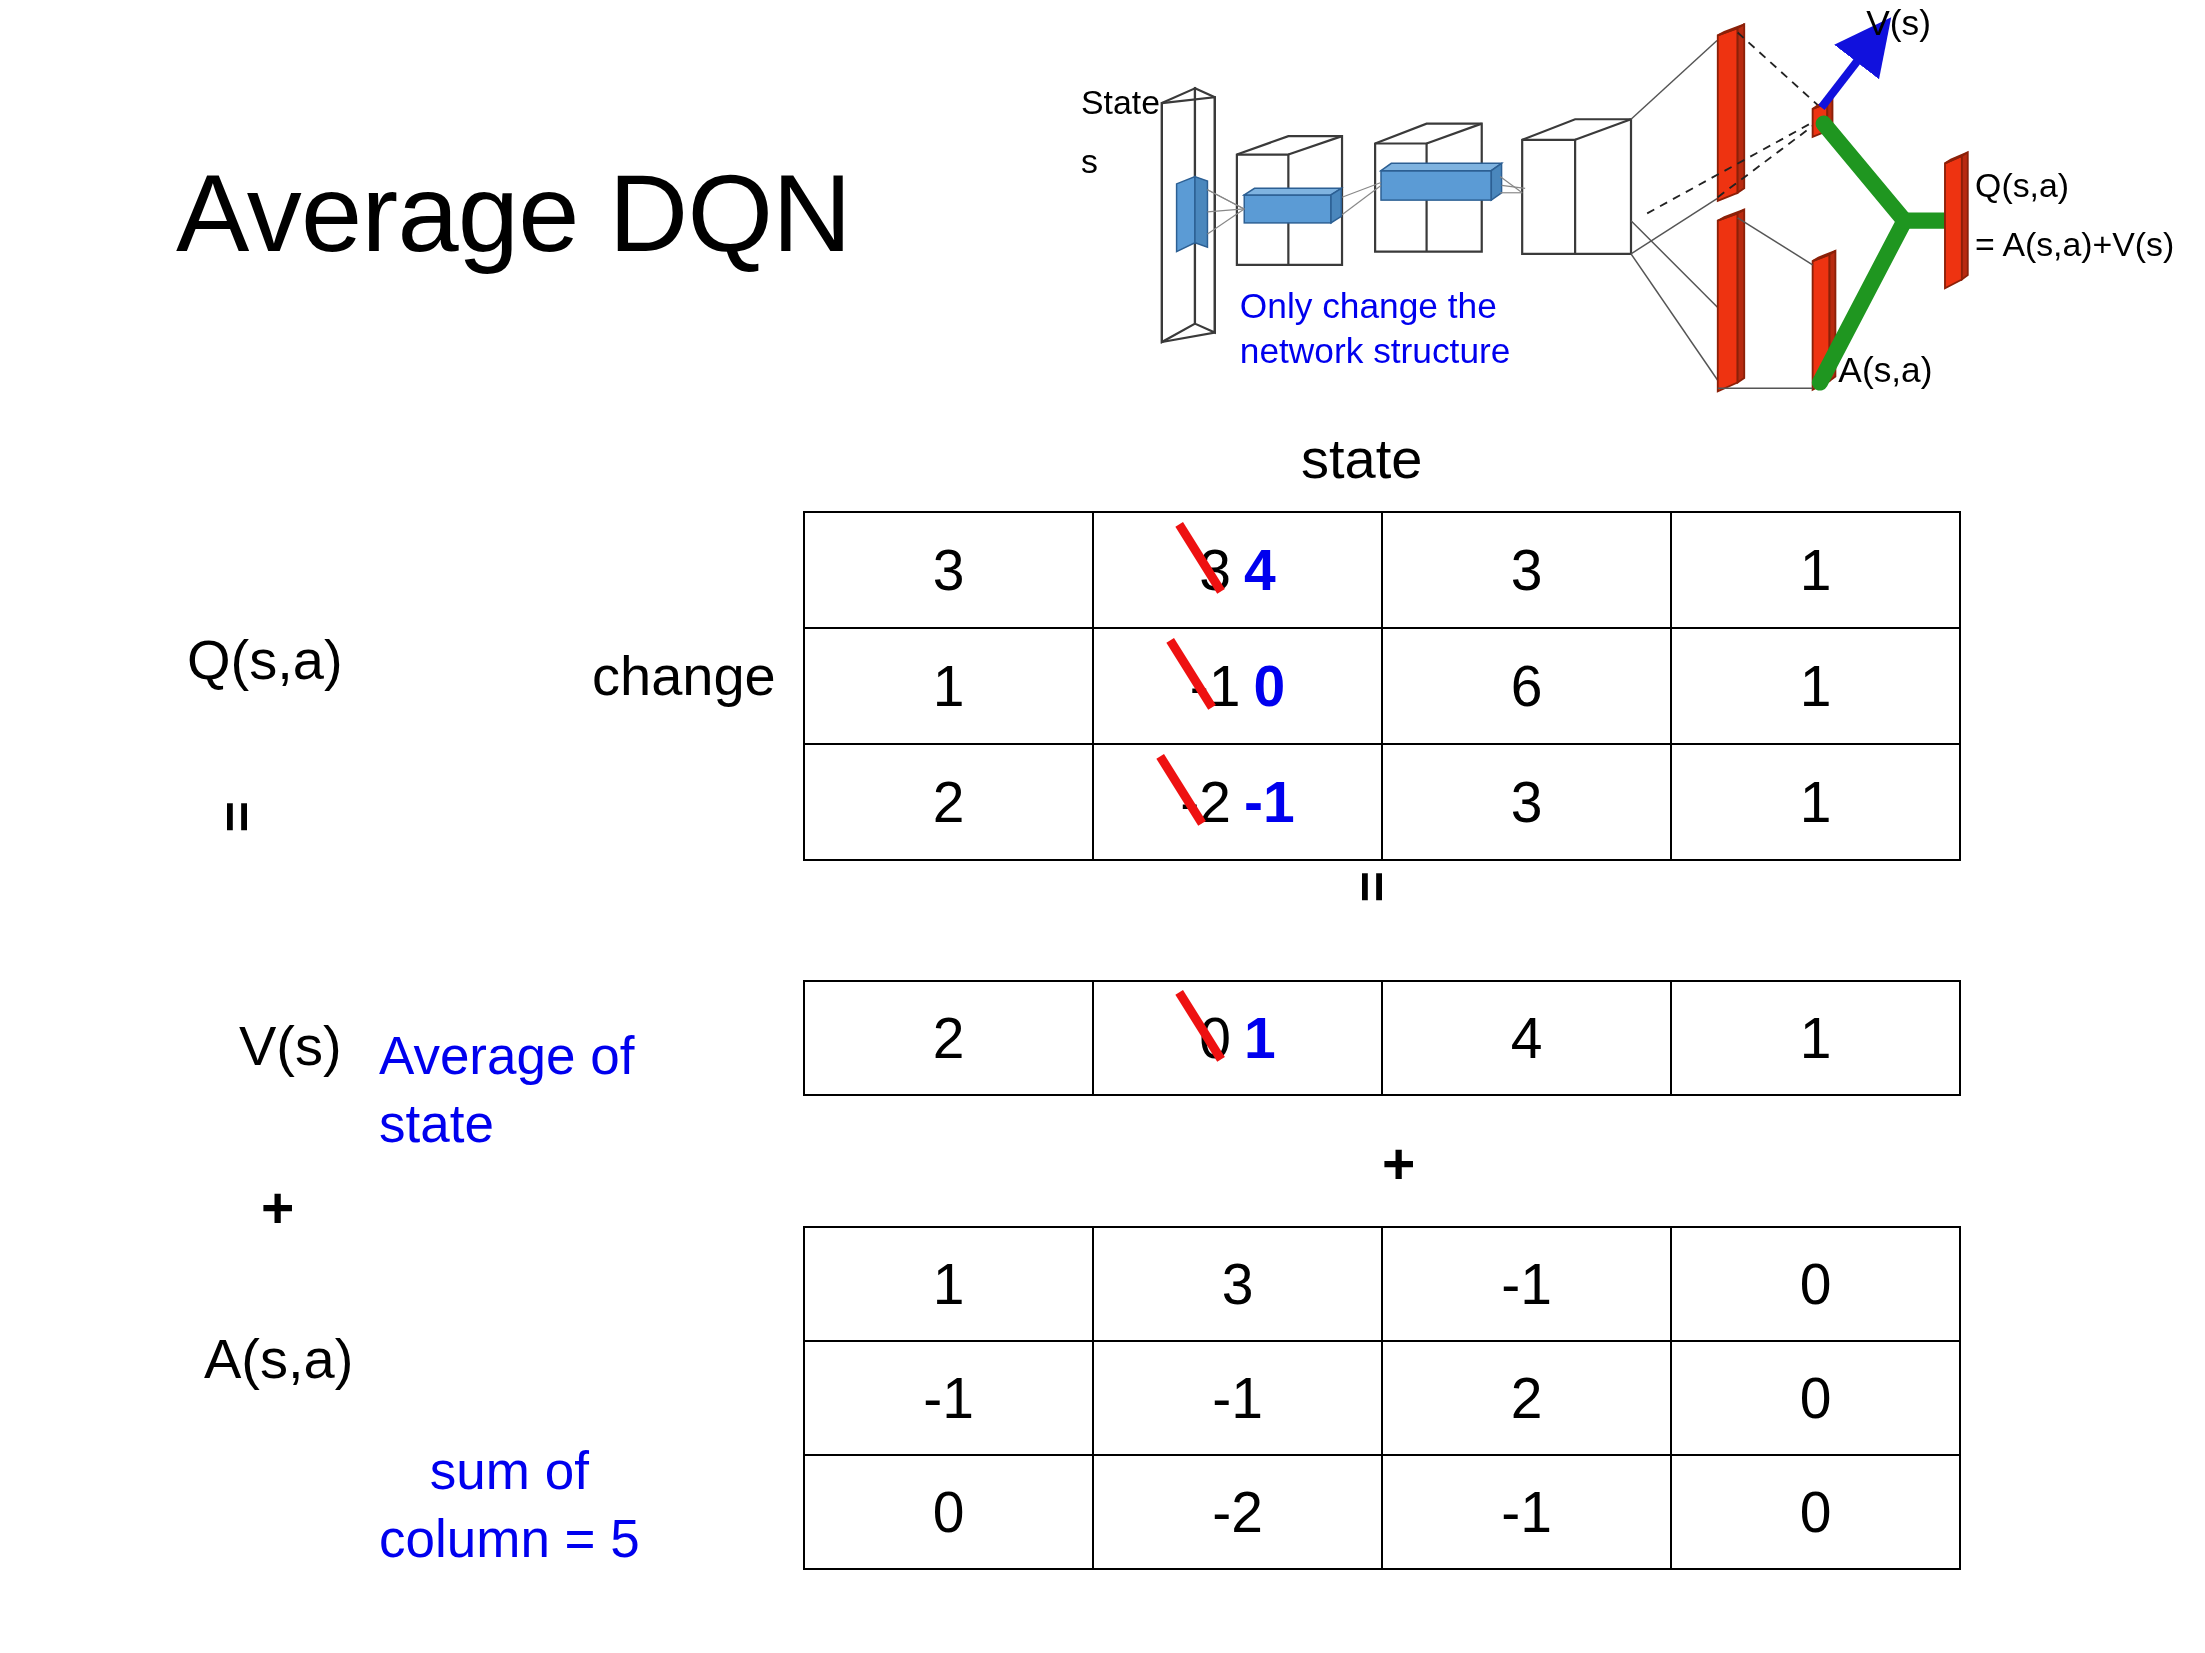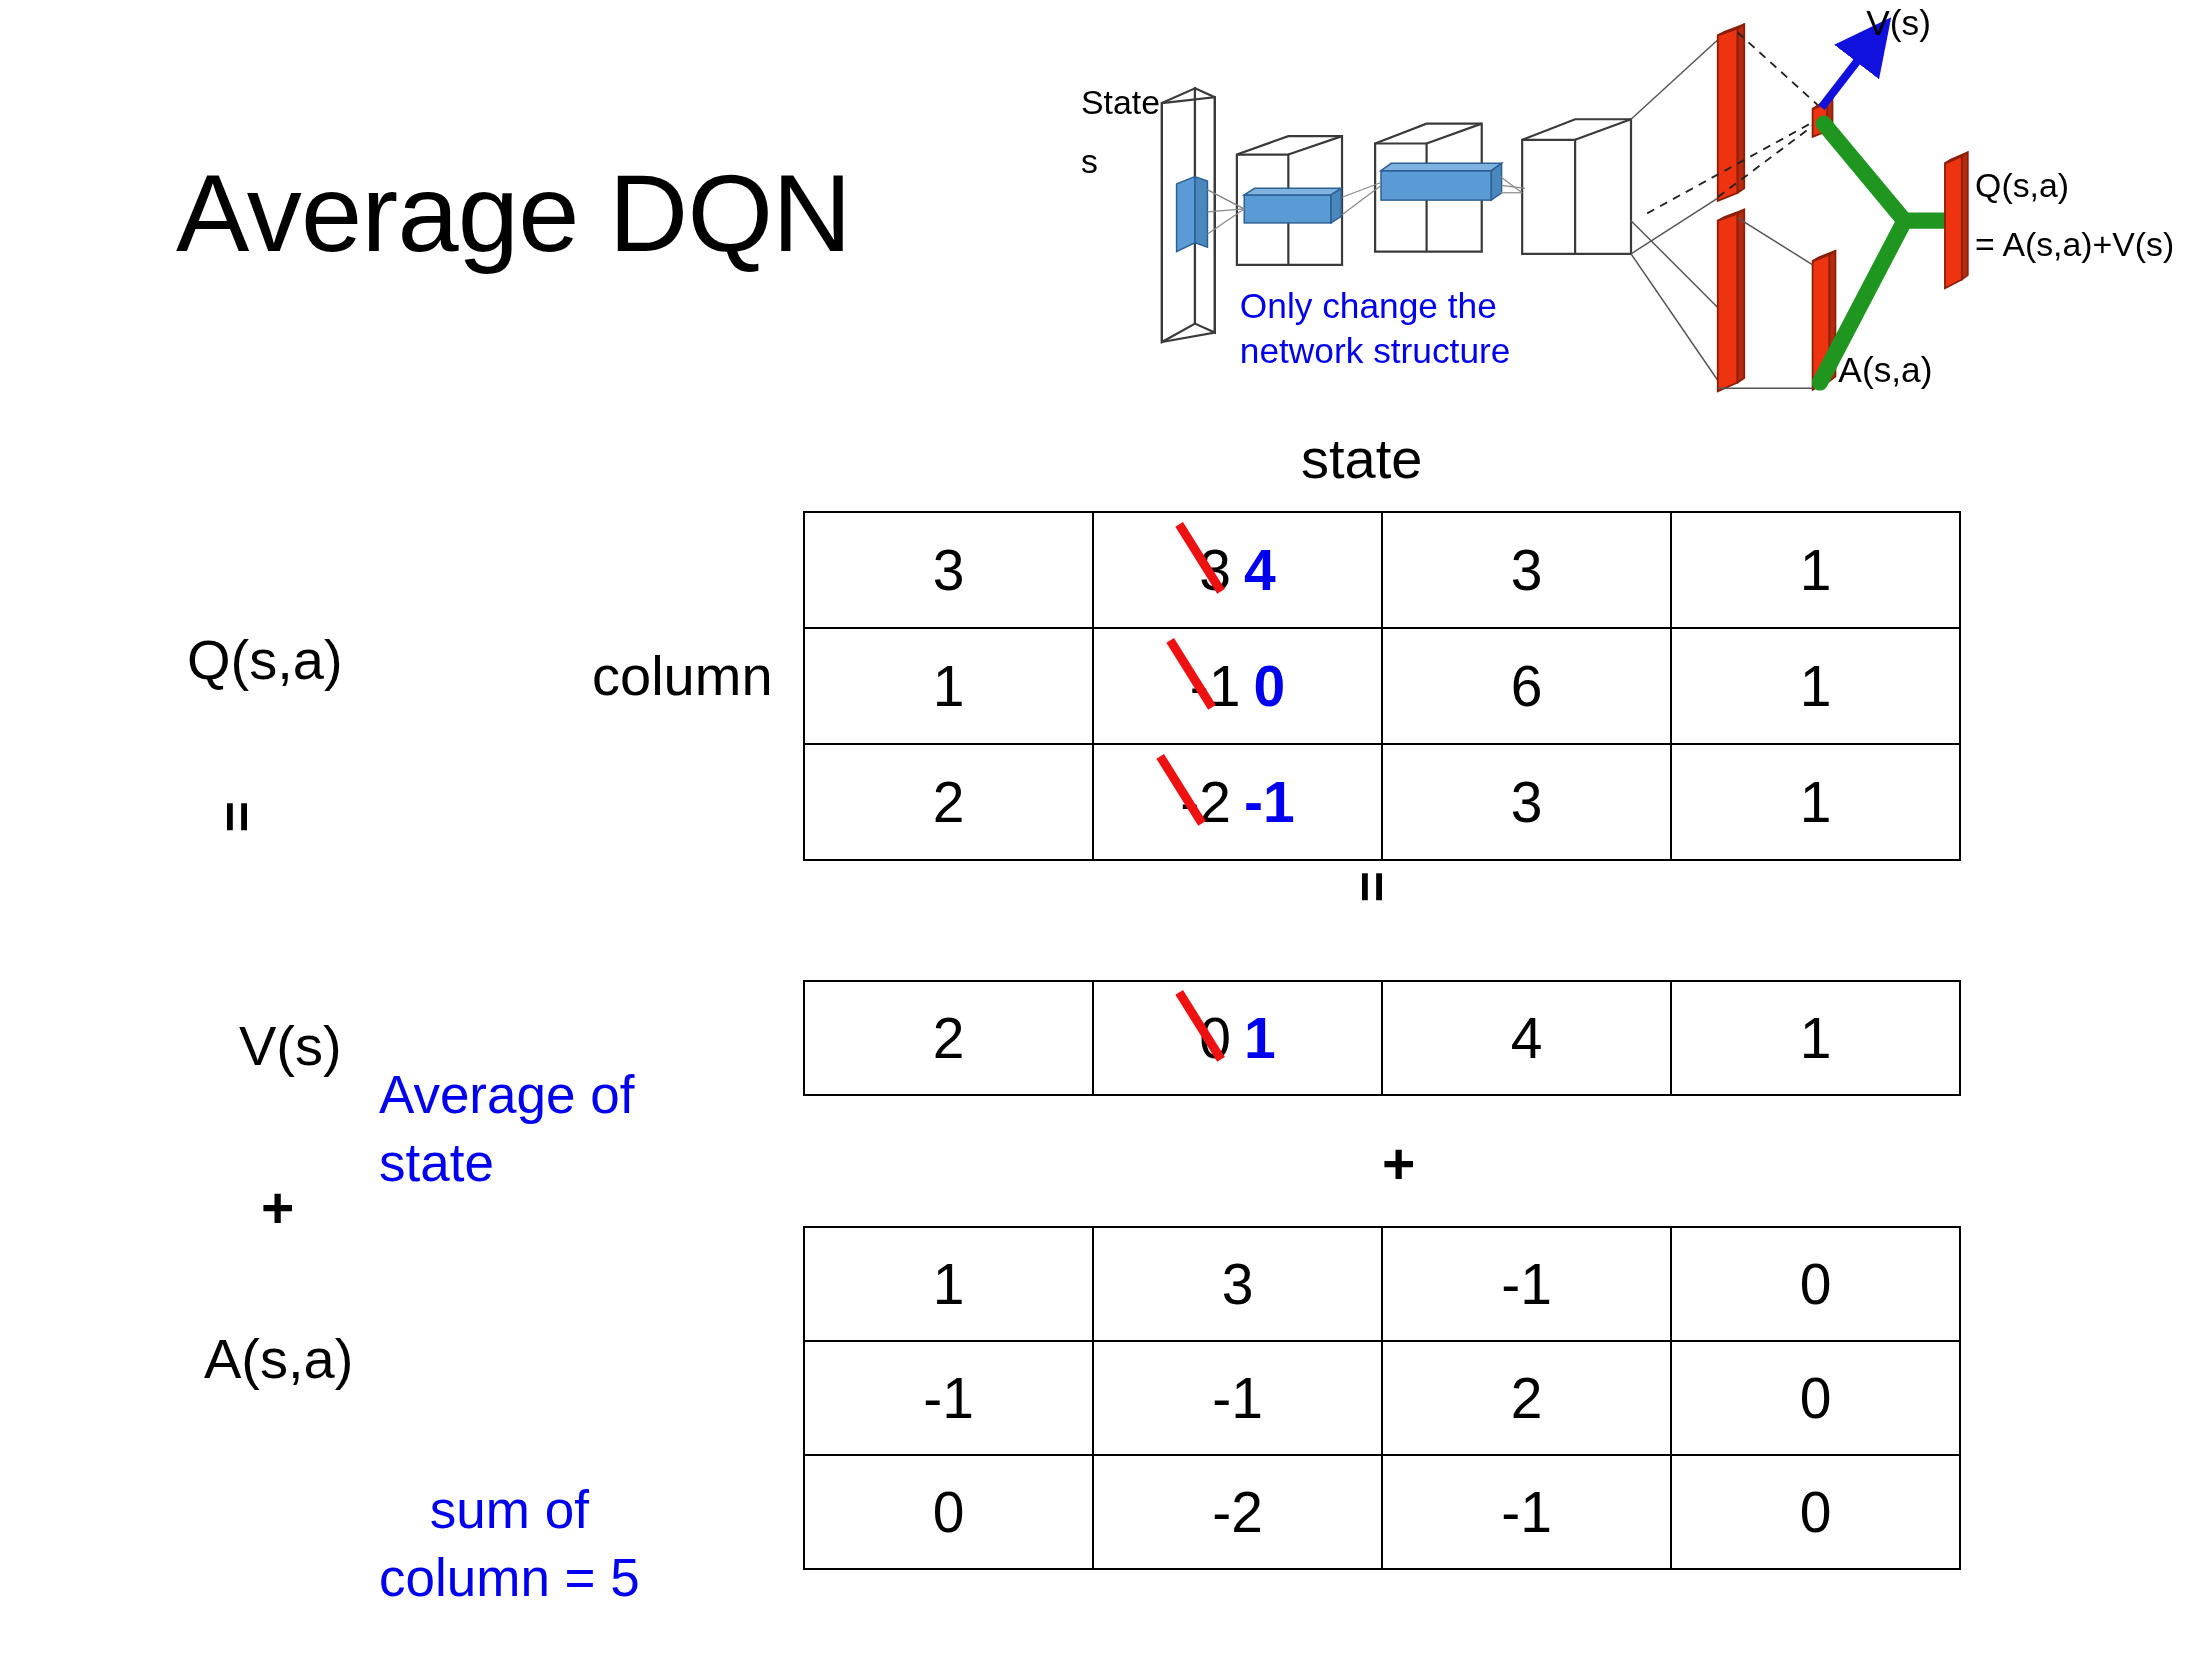--- a/index.html
+++ b/index.html
@@ -38,21 +38,21 @@
   }
   #network-diagram svg { display: block; }
 
   
   .lbl {
     position: absolute;
     white-space: nowrap;
     line-height: 1;
   }
   .lbl-black { color: #000000; }
-  .lbl-blue  { color: #0000ee; margin-top: 39px; }
+  .lbl-blue  { color: #0000ee; }
 
   #label-state {
     left: 1301px; top: 431px;
     font-size: 56px;
   }
   #label-q {
     left: 187px; top: 632px;
     font-size: 56px;
   }
   #label-action {
@@ -279,21 +279,21 @@
     <text x="216" y="494" font-family="Liberation Sans, sans-serif" font-size="48" fill="#0000ee">network structure</text>
     <text x="1068" y="48" font-family="Liberation Sans, sans-serif" font-size="48" fill="#000000">V(s)</text>
     <text x="1030" y="520" font-family="Liberation Sans, sans-serif" font-size="48" fill="#000000">A(s,a)</text>
     <text x="1216" y="268" font-family="Liberation Sans, sans-serif" font-size="46" fill="#000000">Q(s,a)</text>
     <text x="1216" y="348" font-family="Liberation Sans, sans-serif" font-size="46" fill="#000000">= A(s,a)+V(s)</text>
   </svg>
 </div>
 
 <div class="lbl lbl-black" id="label-state">state</div>
 <div class="lbl lbl-black" id="label-q">Q(s,a)</div>
-<div class="lbl lbl-black" id="label-action">column</div>
+<div class="lbl lbl-black" id="label-action">change</div>
 <div class="lbl lbl-black" id="eq-left-1">=</div>
 <div class="lbl lbl-black" id="label-v">V(s)</div>
 <div class="lbl lbl-blue" id="label-avg">
   <div>Average of</div>
   <div style="margin-top:14.7px">state</div>
 </div>
 <div class="lbl lbl-black" id="plus-left">+</div>
 <div class="lbl lbl-black" id="label-a">A(s,a)</div>
 <div class="lbl lbl-blue" id="label-sum">
   <div>sum of</div>

